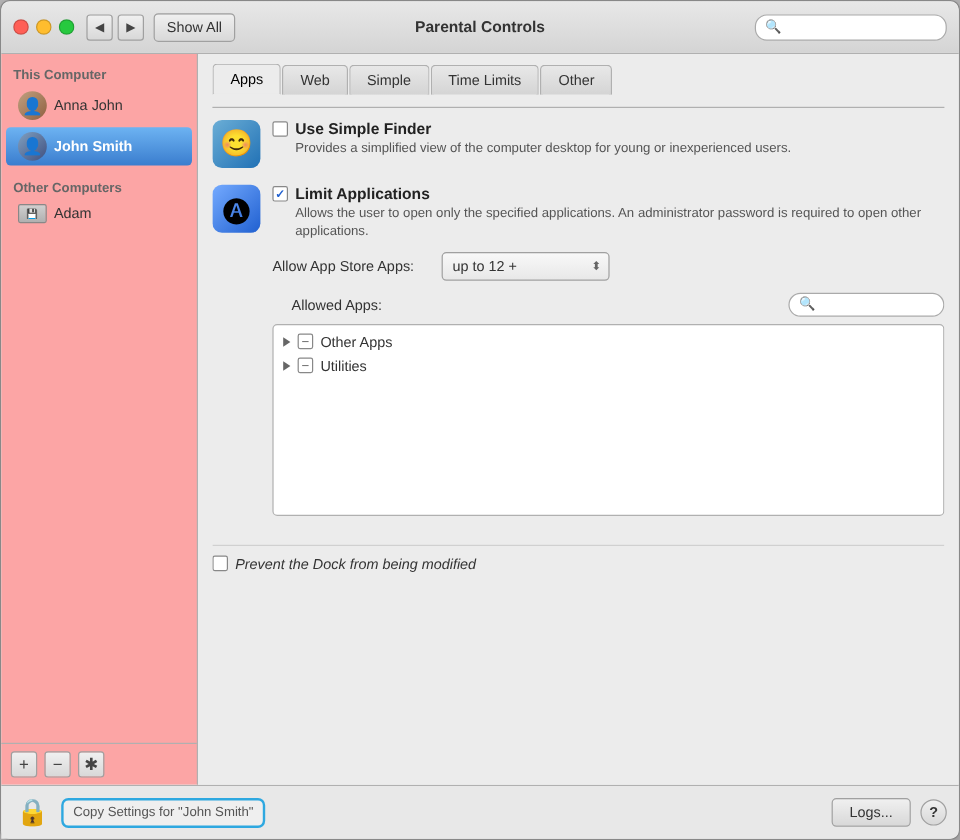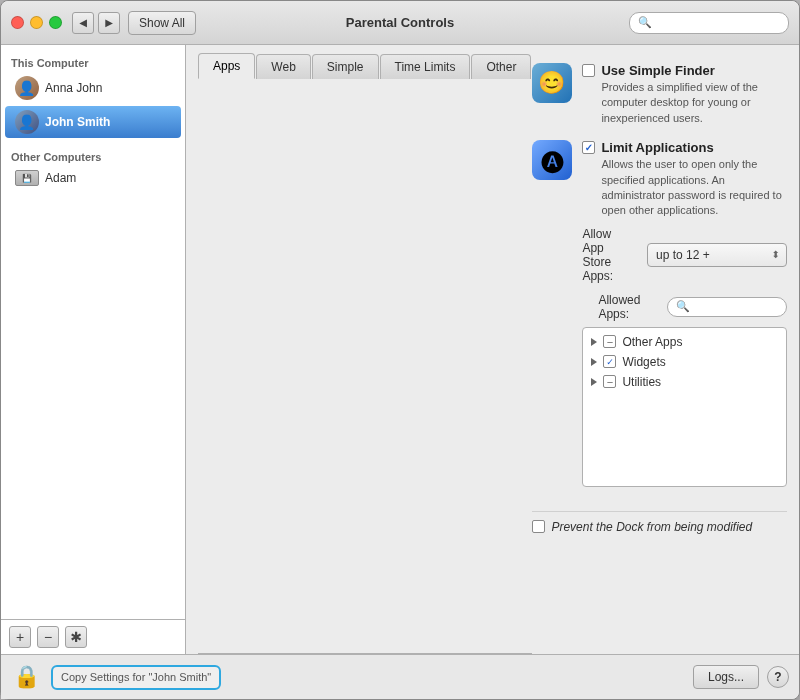--- a/index.html
+++ b/index.html
@@ -120,22 +120,22 @@
 
     
     .content {
       display: flex;
       flex: 1;
       overflow: hidden;
     }
 
     
     .sidebar {
-      width: 185px;
-      background: #ffffff;
+      width: 164px;
+      background: #fca5a5;
       border-right: 1px solid #b0b0b0;
       display: flex;
       flex-direction: column;
       padding-top: 8px;
     }
 
     .sidebar-section-label {
       font-size: 11px;
       color: #666;
       padding: 4px 10px 2px 10px;
@@ -210,20 +210,21 @@
       justify-content: center;
       cursor: pointer;
       font-size: 14px;
       color: #444;
     }
 
     
     .main-panel {
       flex: 1;
       display: flex;
+      flex-direction: column;
       padding: 8px 12px 0 12px;
       background: #ececec;
     }
 
     
     .tabs {
       display: flex;
       align-items: flex-end;
       gap: 0;
       margin-bottom: 10px;
@@ -344,21 +345,21 @@
     .setting-desc {
       font-size: 11px;
       color: #555;
       line-height: 1.4;
       margin-left: 19px;
     }
 
     .allow-app-row {
       display: flex;
       align-items: center;
-      gap: 12px;
+      gap: 23px;
       margin: 8px 0 10px 0;
     }
 
     .allow-app-label {
       font-size: 12px;
       color: #333;
     }
 
     .dropdown {
       background: linear-gradient(to bottom, #f8f8f8, #e8e8e8);
@@ -679,25 +680,20 @@
                 </div>
               </div>
               <div class="apps-list">
                 <div class="app-list-item">
                   <div class="triangle"></div>
                   <div class="mini-checkbox minus"></div>
                   <span class="app-item-name">Other Apps</span>
                 </div>
                 <div class="app-list-item">
                   <div class="triangle"></div>
-                  <div class="mini-checkbox checked"></div>
-                  <span class="app-item-name">Widgets</span>
-                </div>
-                <div class="app-list-item">
-                  <div class="triangle"></div>
                   <div class="mini-checkbox minus"></div>
                   <span class="app-item-name">Utilities</span>
                 </div>
               </div>
             </div>
           </div>
         </div>
 
         <div class="prevent-dock-row">
           <div class="checkbox"></div>

